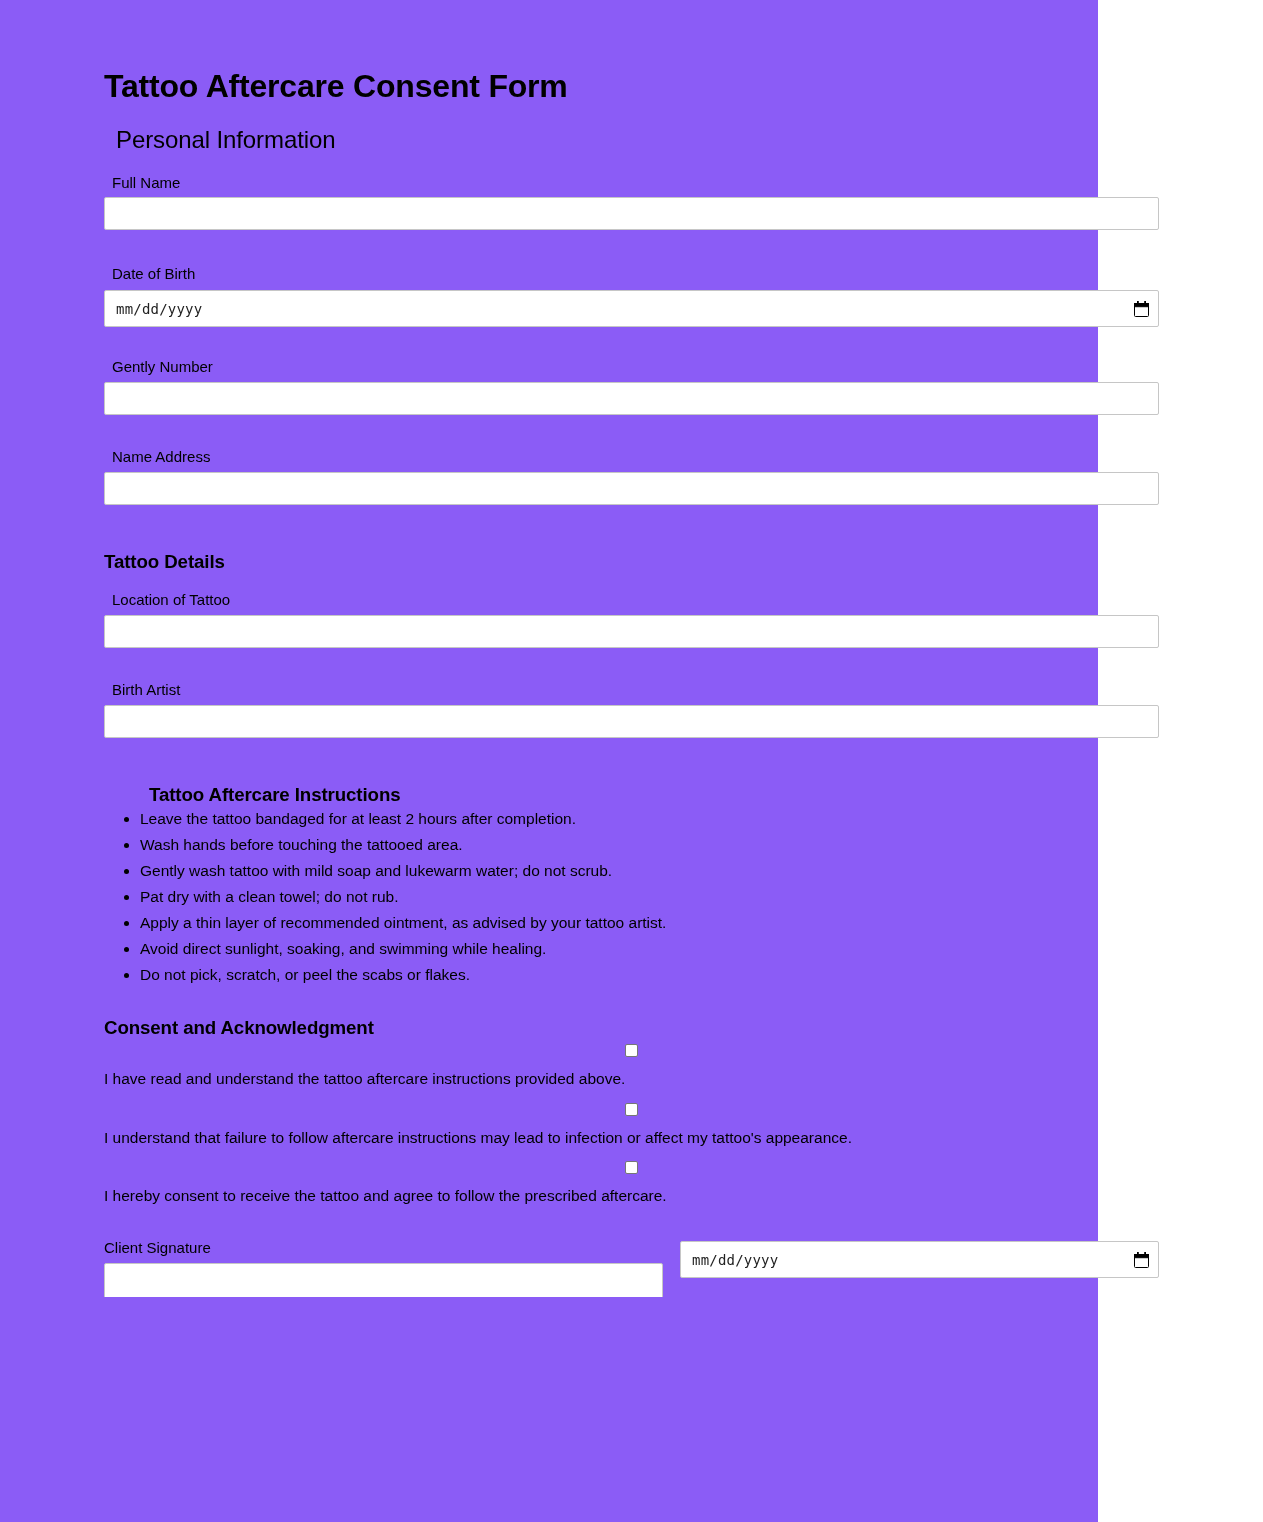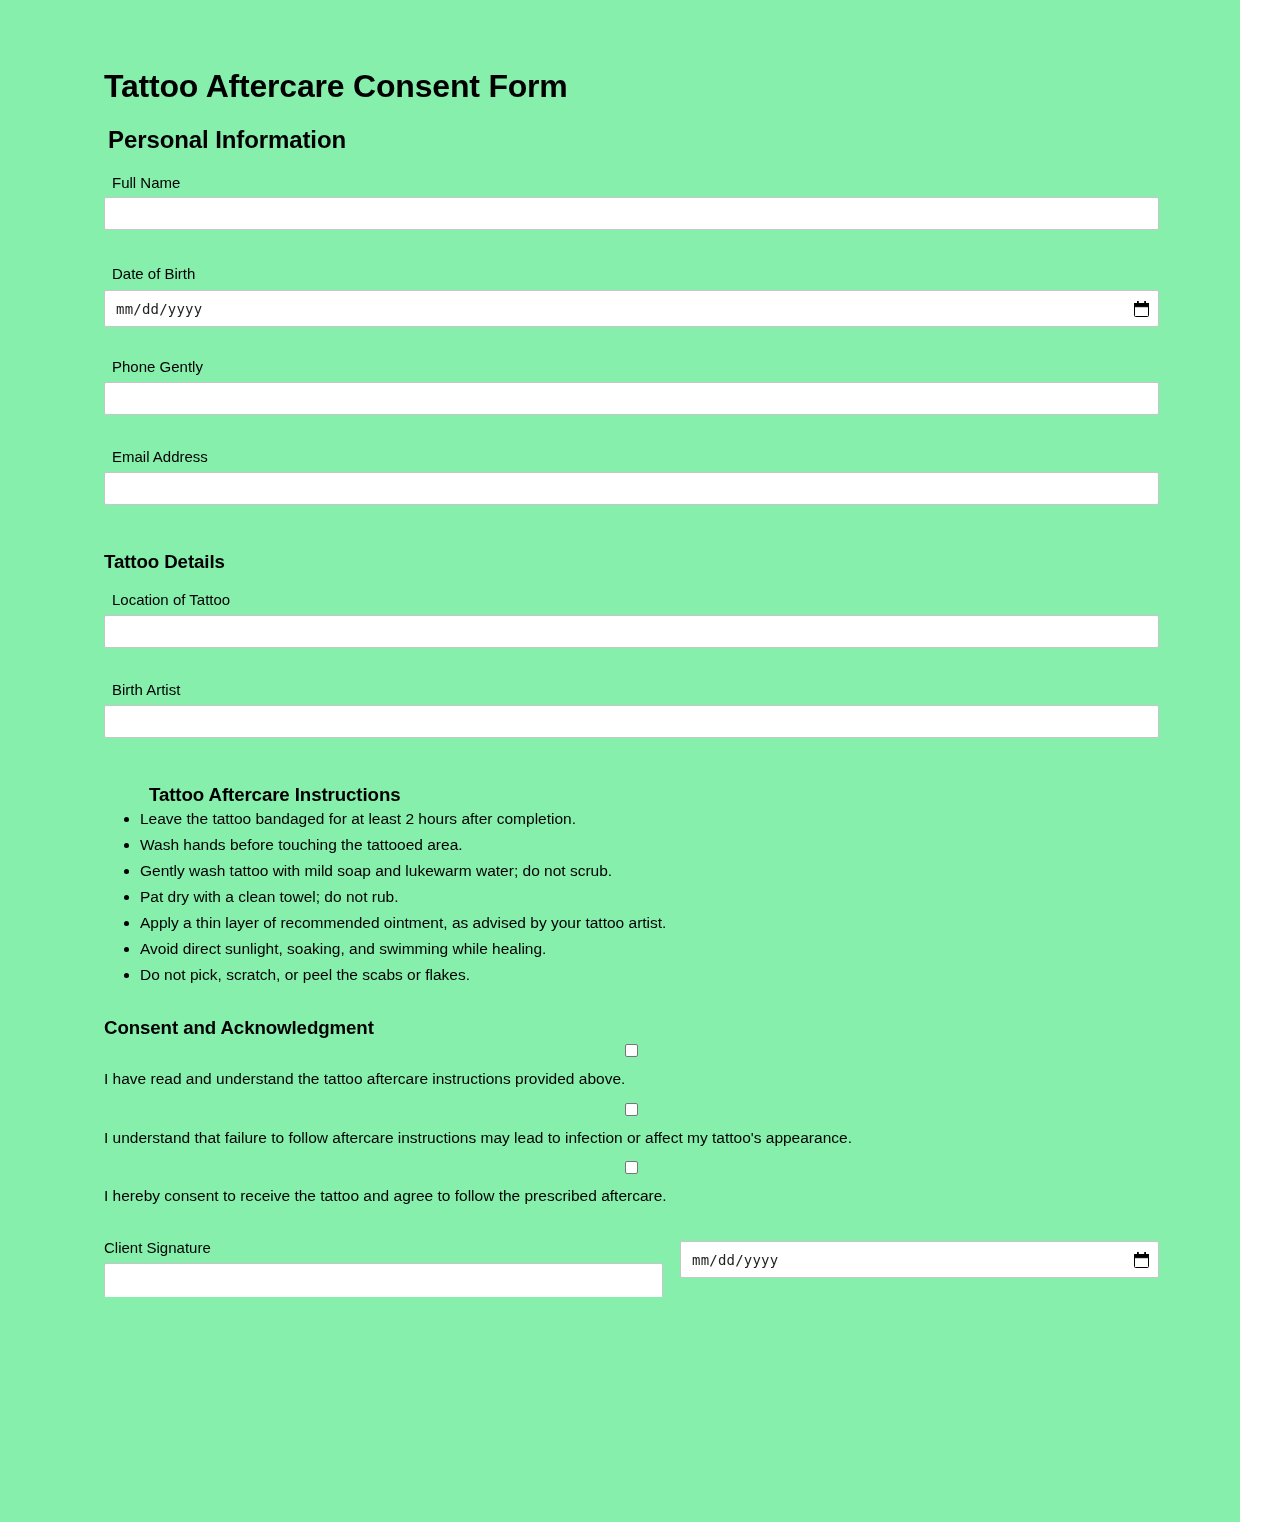--- a/index.html
+++ b/index.html
@@ -10,23 +10,23 @@
   body {
     width: 1263px;
     height: 1522px;
     font-family: "Liberation Sans", sans-serif;
     color: #000000;
     overflow: hidden;
   }
 
   .page {
     position: relative;
-    width: 1240px;
+    width: 1098px;
     height: 1522px;
-    background: #86efac;
+    background: #8b5cf6;
   }
 
   
   .doc-clip {
     position: absolute;
     left: 0;
     top: 0;
     width: 1263px;
     height: 1297px;
     overflow: hidden;
@@ -46,25 +46,25 @@
     margin: 0;
     padding: 0;
     position: absolute;
     left: 0;
     top: 68px;
     letter-spacing: -0.2px;
   }
 
   h2.section-title {
     font-size: 24px;
-    font-weight: bold;
-    margin: 0;
-    padding: 0;
-    position: absolute;
-    left: 4px;
+    font-weight: normal;
+    margin: 0;
+    padding: 0;
+    position: absolute;
+    left: 12px;
     letter-spacing: -0.1px;
   }
 
   h3.subsection-title {
     font-size: 18.7px;
     font-weight: bold;
     margin: 0;
     padding: 0;
     position: absolute;
     left: 0;
@@ -233,24 +233,24 @@
       <div class="date-input" style="top:290px;">
         <span class="date-text">mm/dd/yyyy</span>
         <svg class="cal-icon" viewBox="0 0 15 16">
           <rect x="0.5" y="2.5" width="14" height="13" rx="1" fill="#ffffff" stroke="#000000"></rect>
           <rect x="0.5" y="2.5" width="14" height="3.2" fill="#000000" stroke="#000000"></rect>
           <rect x="3" y="0" width="1.8" height="3.4" fill="#000000"></rect>
           <rect x="10.2" y="0" width="1.8" height="3.4" fill="#000000"></rect>
         </svg>
       </div>
 
-      <label class="field-label" style="top:358px;">Phone Gently</label>
+      <label class="field-label" style="top:358px;">Gently Number</label>
       <input class="text-input" style="top: 382px;" type="tel" placeholder="">
 
-      <label class="field-label" style="top:448px;">Email Address</label>
+      <label class="field-label" style="top:448px;">Name Address</label>
       <input class="text-input" style="top: 472px;" type="email" placeholder="">
 
       <h3 class="subsection-title" style="top:551px;">Tattoo Details</h3>
 
       <label class="field-label" style="top:591px;">Location of Tattoo</label>
       <input class="text-input" style="top: 615px;" type="text" placeholder="">
 
       <label class="field-label" style="top:681px;">Birth Artist</label>
       <input class="text-input" style="top: 705px;" type="text" placeholder="">
 

